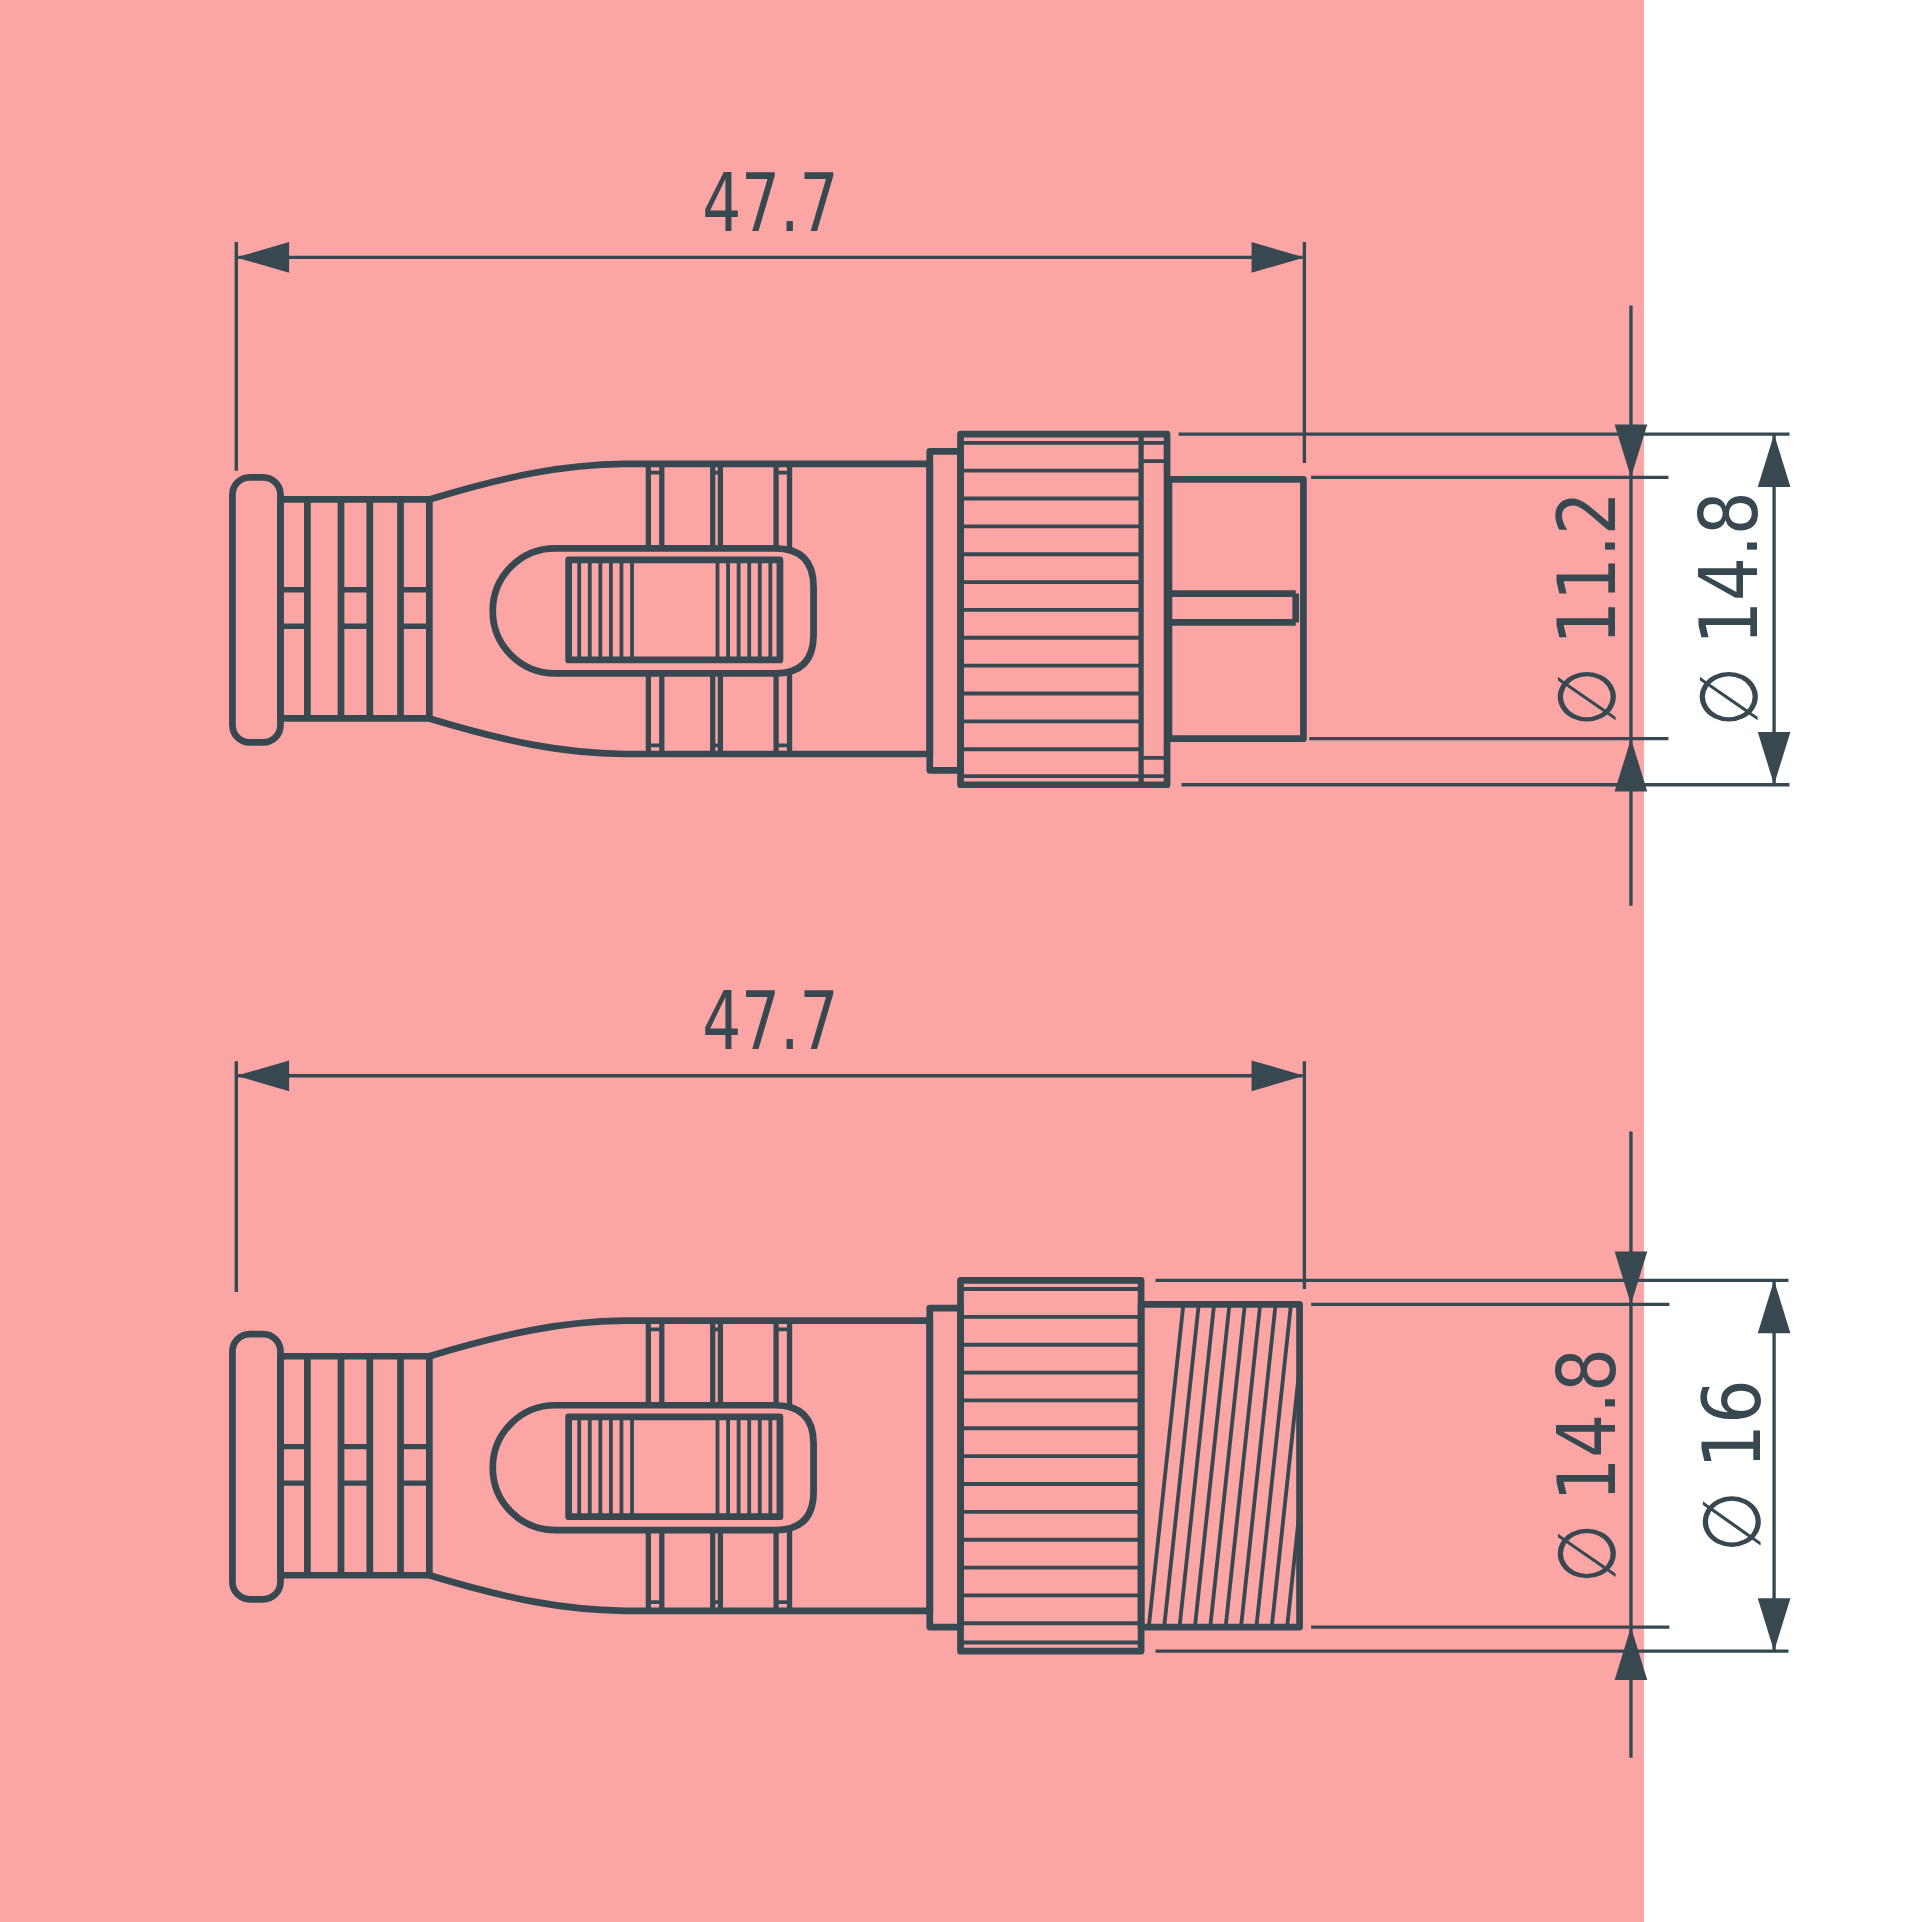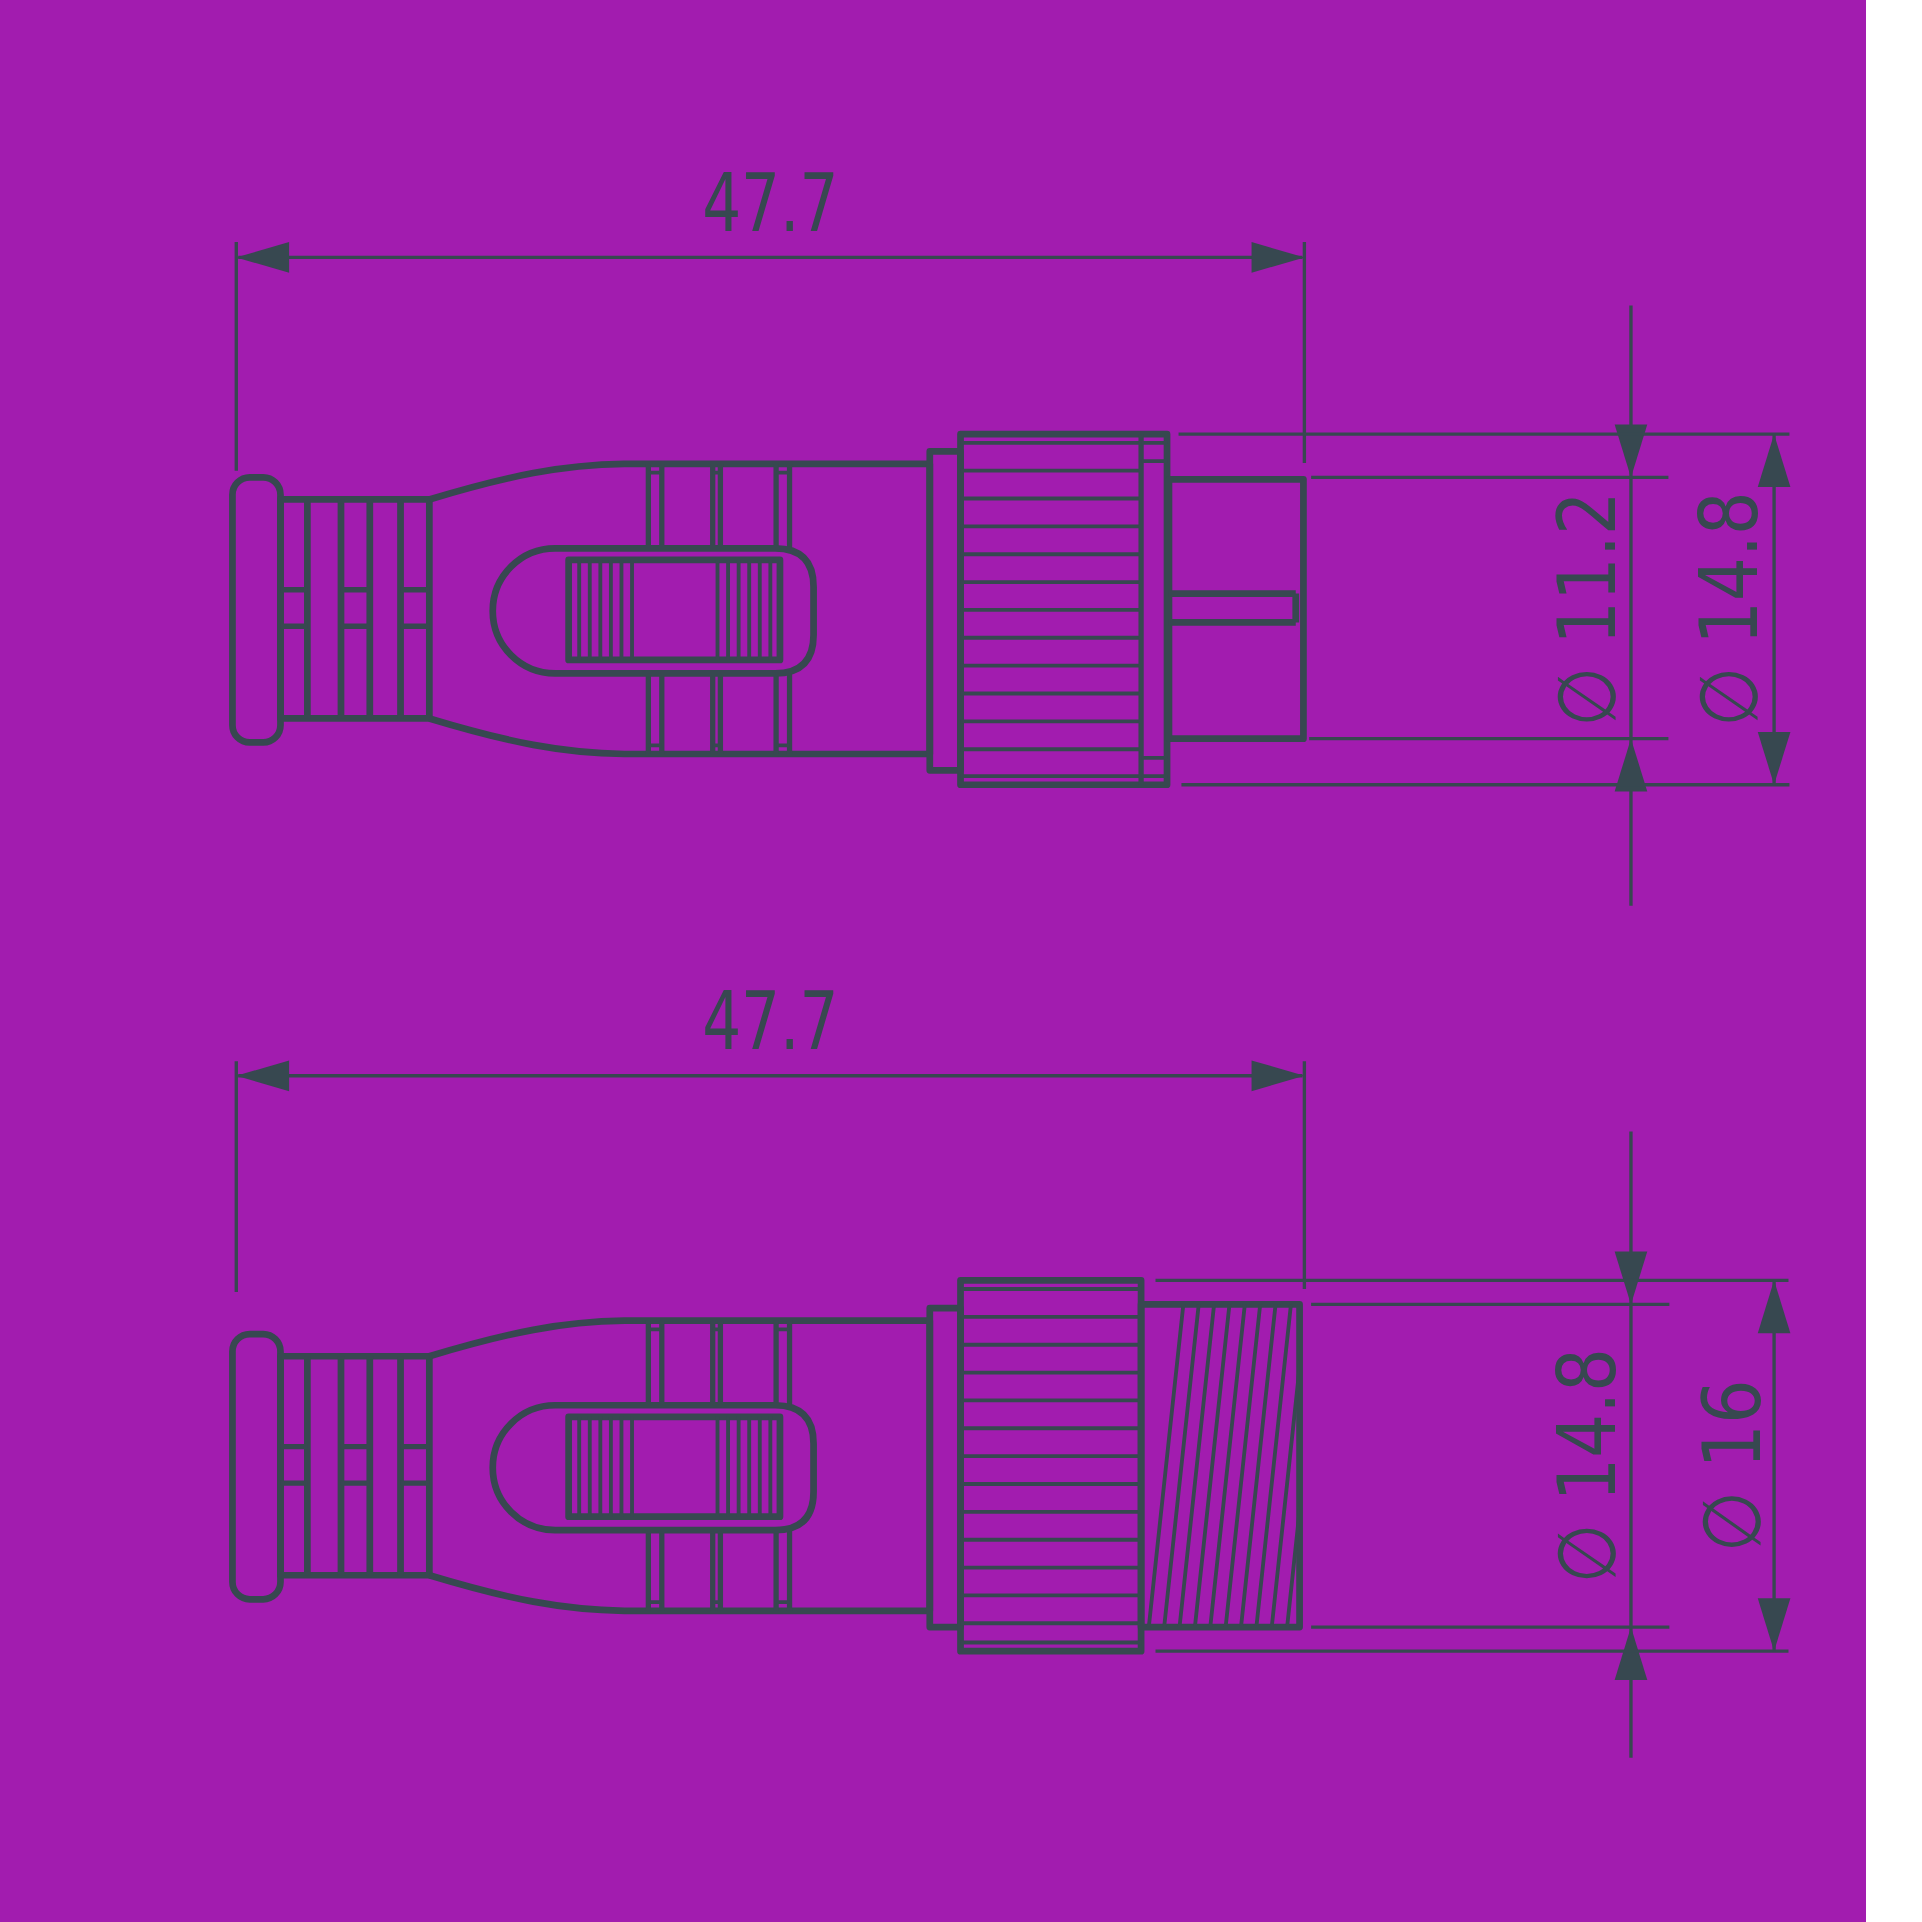--- a/index.html
+++ b/index.html
@@ -1,16 +1,16 @@
 <!DOCTYPE html>
 <html style="--ink: #374850;"><head>
 <meta charset="utf-8">
 <style>
   html,body{margin:0;padding:0;background:#ffffff;}
-  .canvas-wrap{width:1866px;height:1922px;background:#a21caf;}
+  .canvas-wrap{width:1644px;height:1922px;background:#fca5a5;}
   svg text{font-family:"DejaVu Sans","Liberation Sans",sans-serif;font-size:84px;fill:var(--ink,#374850);}
   .outline{fill:none;stroke:var(--ink,#374850);stroke-width:7;stroke-linejoin:round;stroke-linecap:butt;}
   .mid{fill:none;stroke:var(--ink,#374850);stroke-width:5.5;stroke-linejoin:round;}
   .thin{fill:none;stroke:var(--ink,#374850);stroke-width:4;}
   .dim{fill:none;stroke:var(--ink,#374850);stroke-width:3.5;}
   .arrow{fill:var(--ink,#374850);stroke:none;}
 </style>
 </head>
 <body>
 

